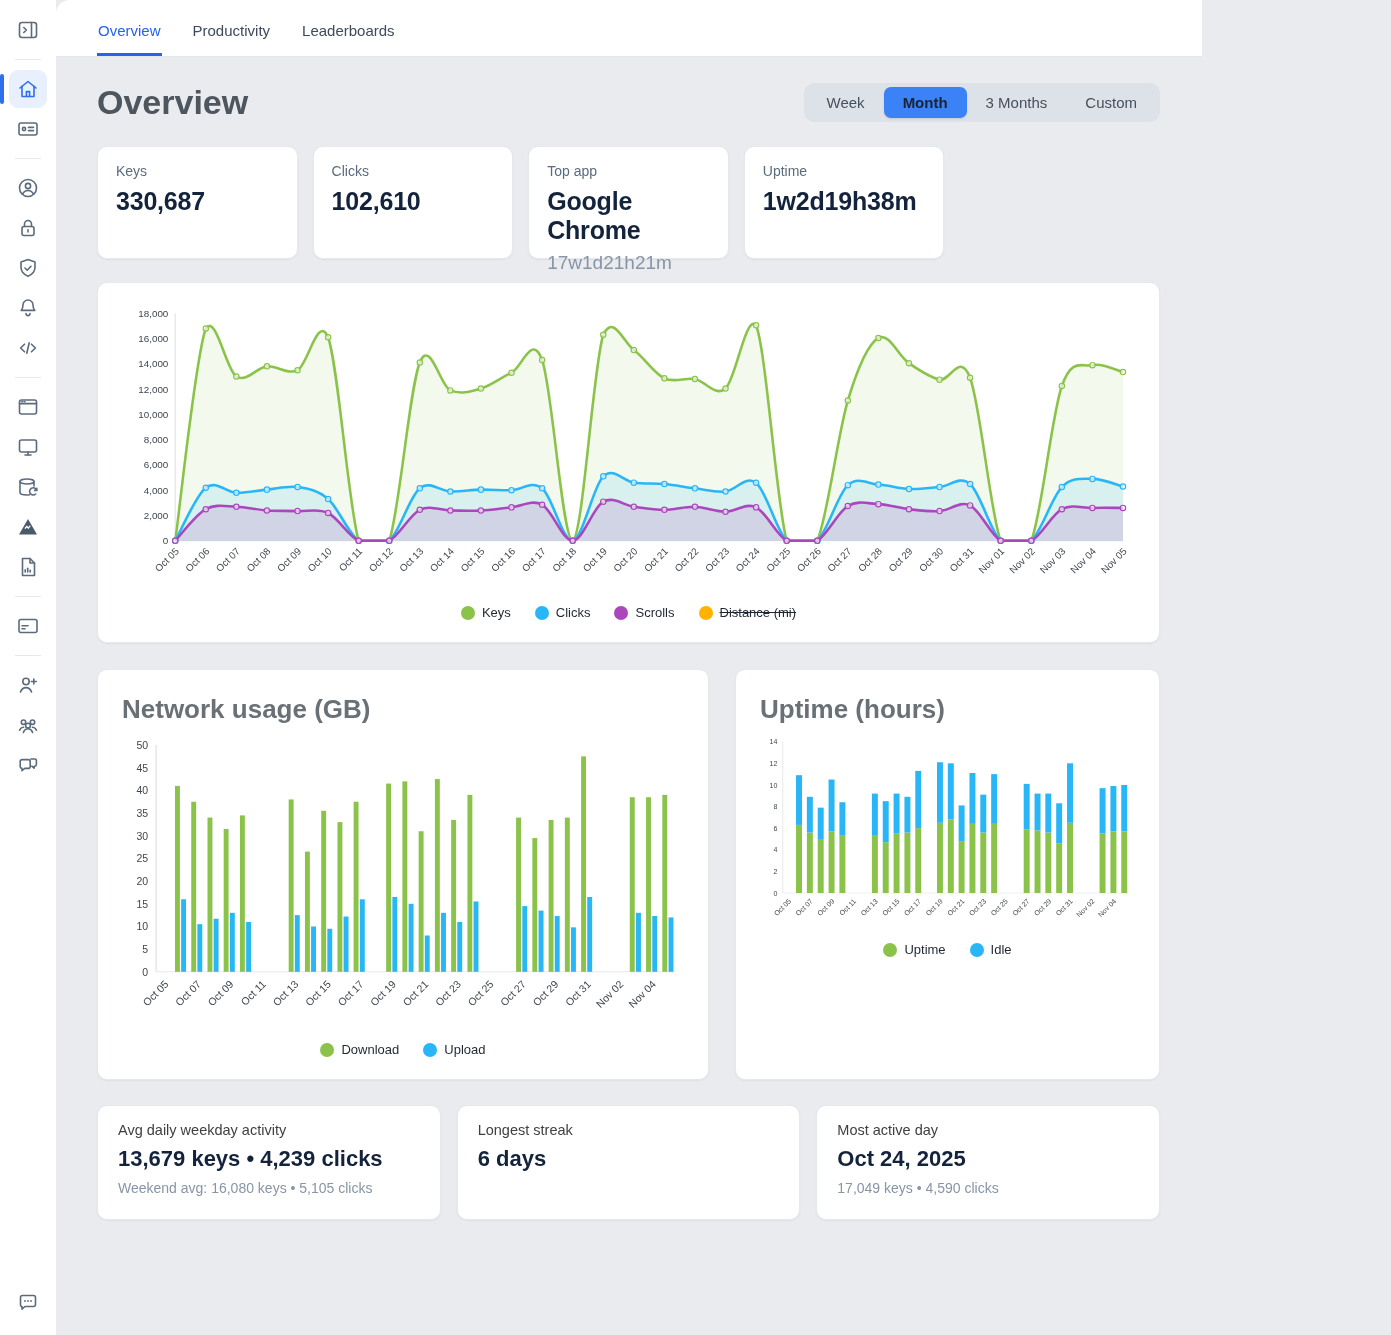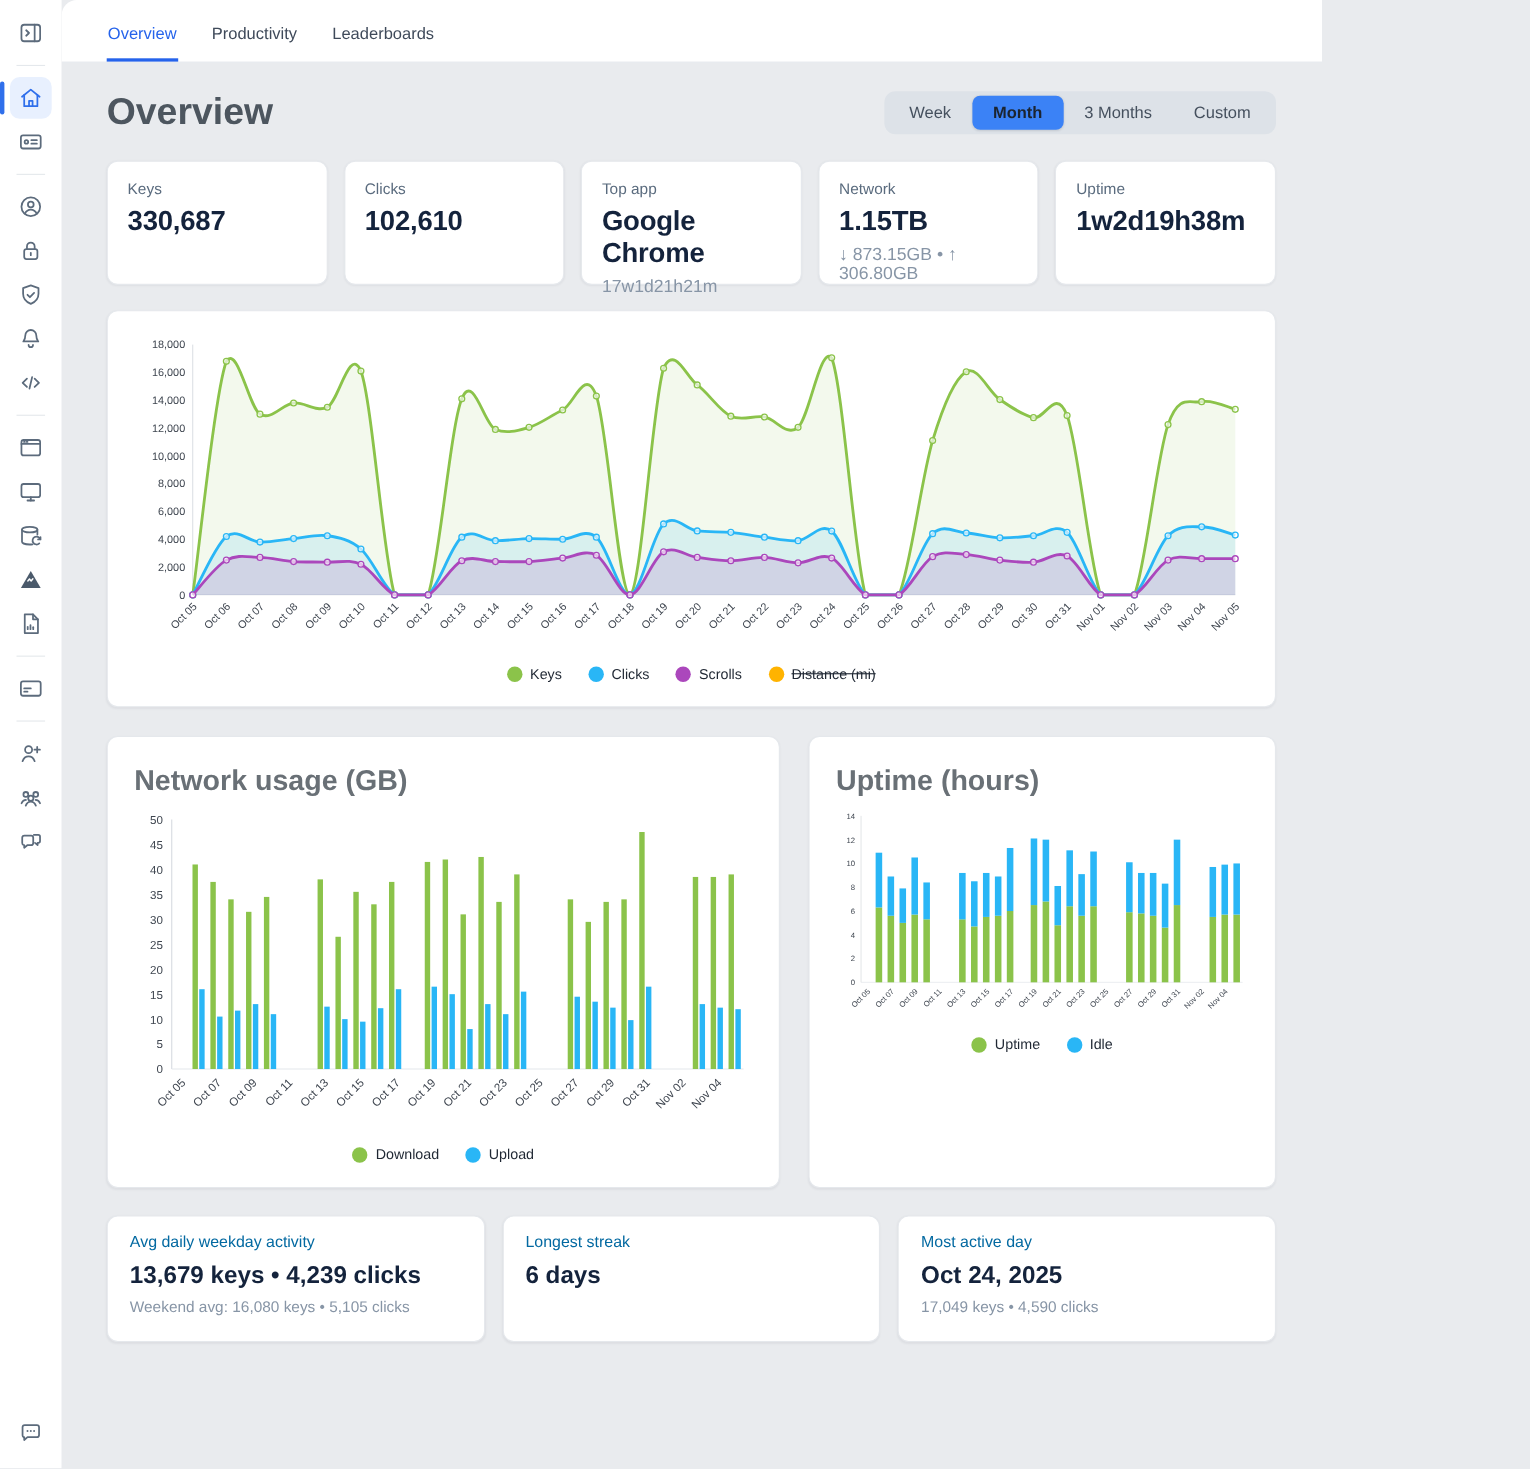--- a/index.html
+++ b/index.html
@@ -36,37 +36,37 @@
   .seg-btn{border:none;background:transparent;font-family:inherit;font-size:15px;color:#45505e;
            padding:7px 19px;border-radius:7px;cursor:pointer;text-align:right;}
   .seg-btn.active{background:#3b82f6;font-weight:700;color:#1b2430;box-shadow:0 1px 2px rgba(16,24,40,.12);}
 
   .card{background:#fff;border:1px solid #e5e8ec;border-radius:10px;box-shadow:0 1px 2px rgba(16,24,40,.05);}
 
   .stats{display:grid;grid-template-columns:repeat(5,1fr);gap:15px;margin-bottom:23px;}
   .stat-card{padding:16px 18px;height:113px;}
   .stat-label{font-size:14px;color:#5a6b7e;margin-bottom:8px;}
   .stat-value{font-size:25px;font-weight:700;color:#14233c;letter-spacing:-.2px;}
-  .stat-sub{font-size:16px;color:#8795a6;margin-top:7px;}
+  .stat-sub{font-size:19px;color:#8795a6;margin-top:7px;}
 
   .chart-card{padding:20px 24px 14px;margin-bottom:26px;}
   .chart-title{font-size:26px;font-weight:700;color:#697076;margin:4px 0 10px;}
   .chart-card svg{display:block;width:100%;height:auto;}
 
   .two-col{display:grid;grid-template-columns:612px 1fr;gap:26px;margin-bottom:25px;}
 
   .legend{display:flex;justify-content:center;gap:24px;align-items:center;padding:6px 0 8px;}
   .legend-item{display:flex;align-items:center;gap:7px;cursor:pointer;}
   .legend-dot{width:14px;height:14px;border-radius:50%;}
   .legend-label{font-size:13px;color:#1f2733;}
   .legend-label.struck{text-decoration:line-through;}
 
   .bottom-cards{display:grid;grid-template-columns:1fr 1fr 1fr;gap:16px;}
   .bottom-card{padding:16px 20px;height:115px;}
-  .bottom-label{font-size:14.5px;color:#0369a1;margin-bottom:8px;}
+  .bottom-label{font-size:14.5px;color:#404040;margin-bottom:8px;}
   .bottom-value{font-size:22px;font-weight:700;color:#14233c;}
   .bottom-sub{font-size:14px;color:#8795a6;margin-top:8px;}
 </style>
 </head>
 <body>
 
 <div class="app">
 
   <aside class="sidebar">
     <div class="sb-item">
@@ -237,25 +237,20 @@
           <div class="stat-value">330,687</div>
         </div>
         <div class="card stat-card">
           <div class="stat-label">Clicks</div>
           <div class="stat-value">102,610</div>
         </div>
         <div class="card stat-card">
           <div class="stat-label">Top app</div>
           <div class="stat-value">Google Chrome</div>
           <div class="stat-sub">17w1d21h21m</div>
-        </div>
-        <div class="card stat-card">
-          <div class="stat-label">Network</div>
-          <div class="stat-value">1.15TB</div>
-          <div class="stat-sub">↓ 873.15GB • ↑ 306.80GB</div>
         </div>
         <div class="card stat-card">
           <div class="stat-label">Uptime</div>
           <div class="stat-value">1w2d19h38m</div>
         </div>
       </section>
 
       <section class="card chart-card">
         <svg id="activity-chart" viewBox="0 0 1180 345">
             <line x1="62" y1="12" x2="62" y2="277" stroke="#d7dbe0" stroke-width="1"></line>

